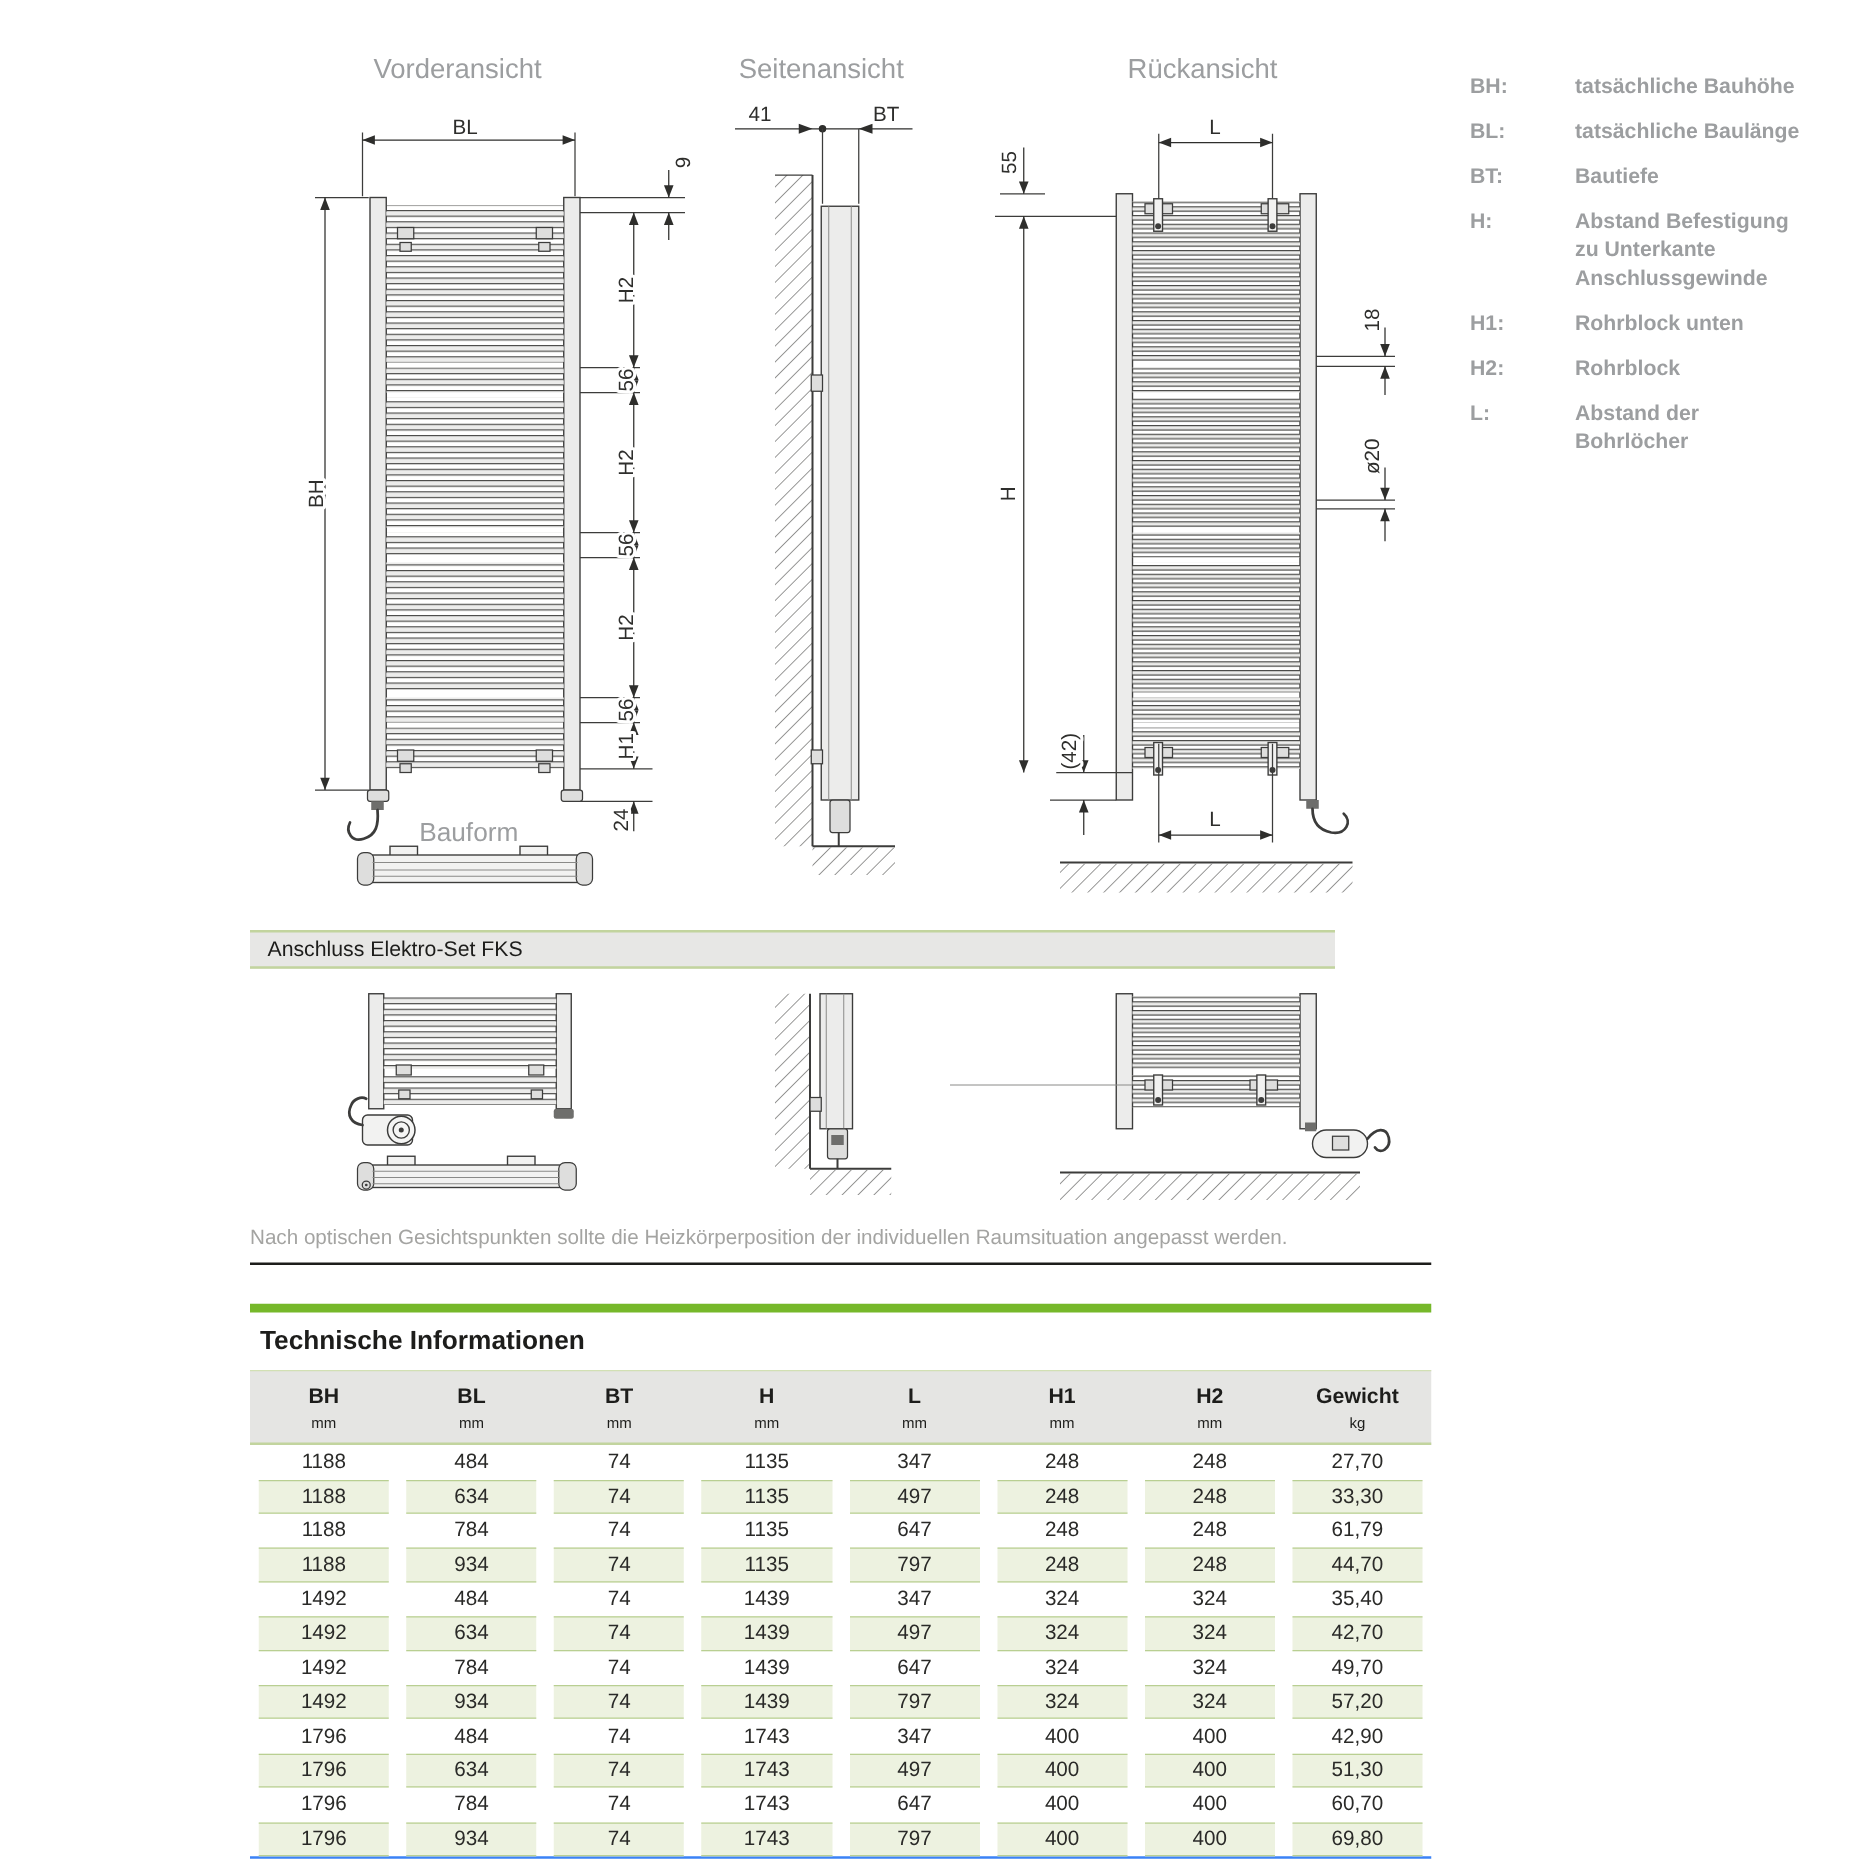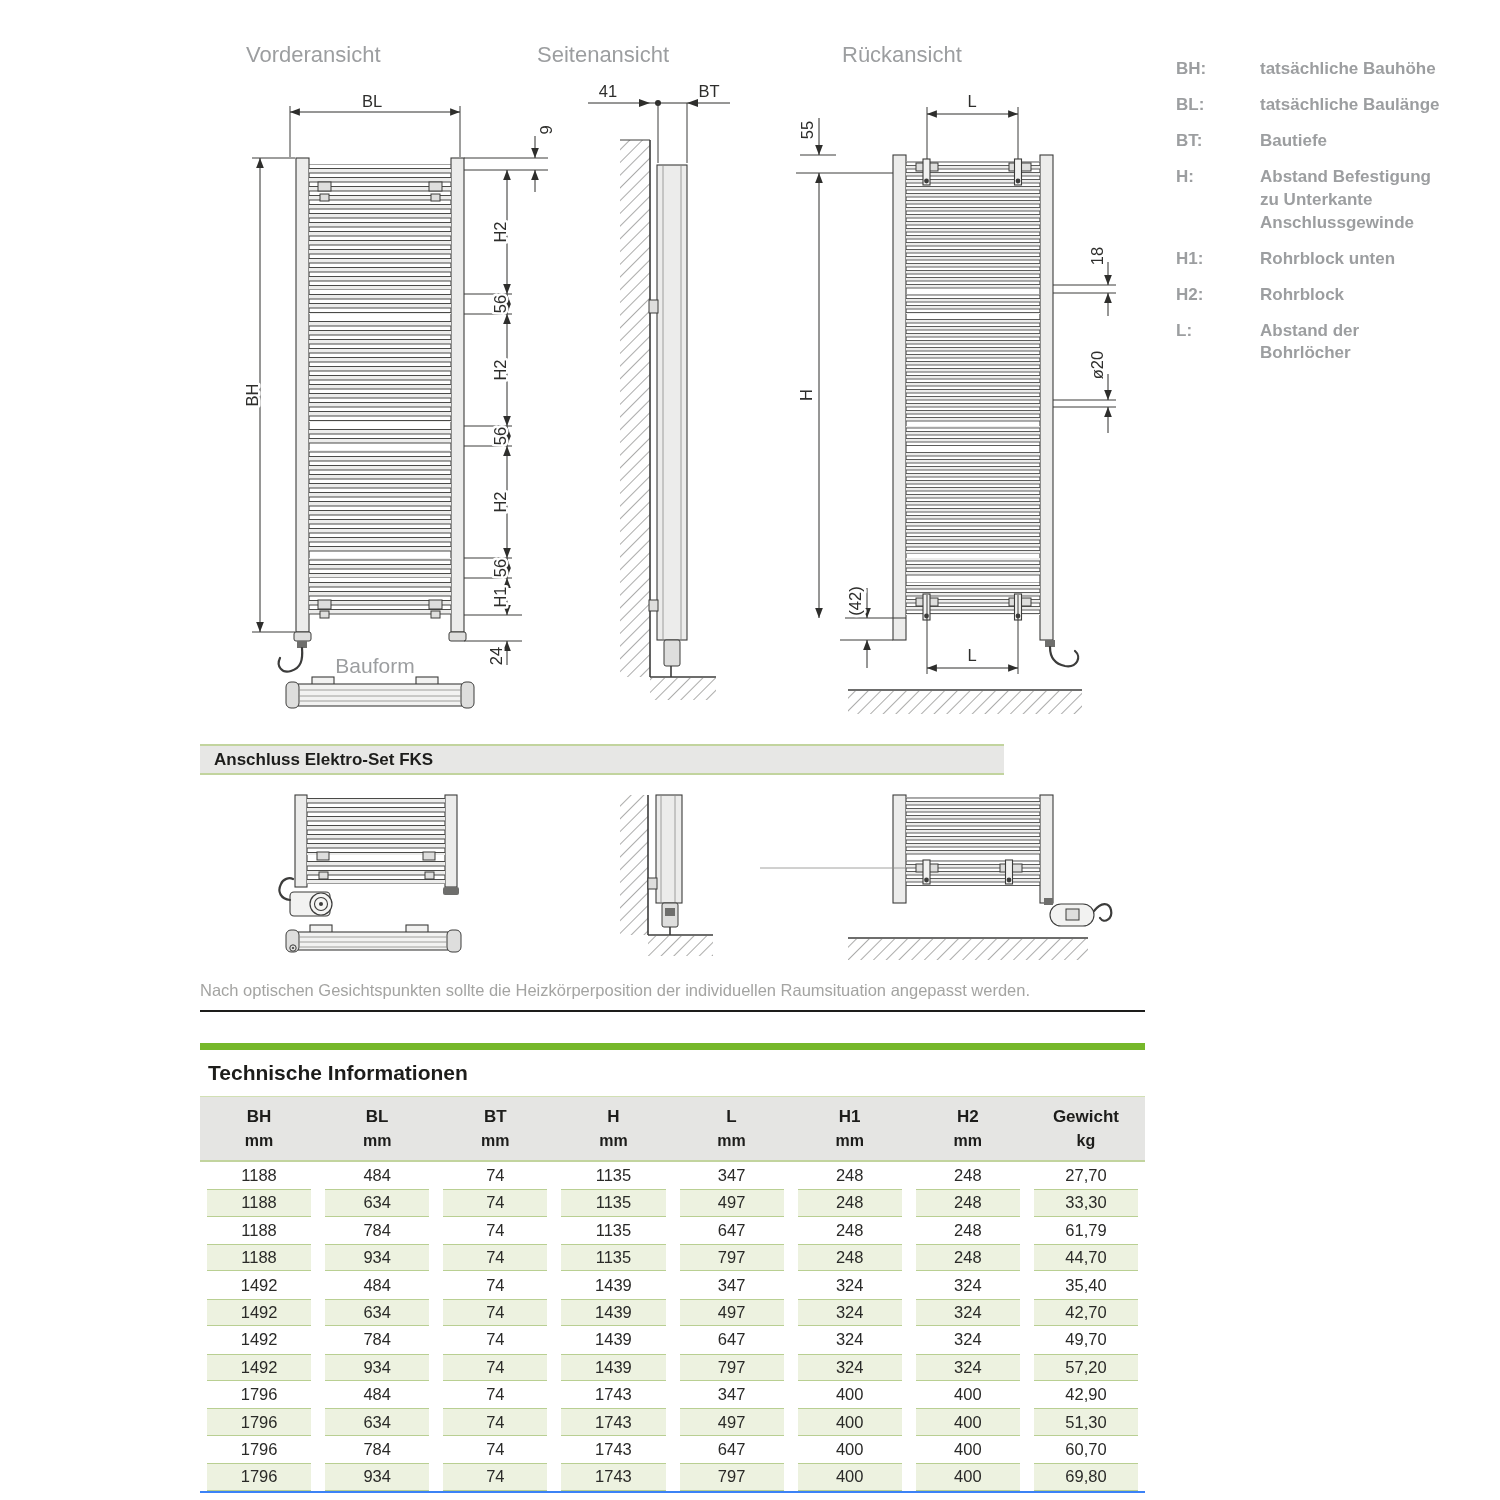--- a/index.html
+++ b/index.html
@@ -1,21 +1,21 @@
 <!DOCTYPE html>
 <html><head>
 <meta charset="utf-8">
 <style>
   * { margin:0; padding:0; box-sizing:border-box; }
   html,body { background:#fff; }
   body { font-family:"Liberation Sans", sans-serif; color:#2a2a28; }
   .canvas { position:relative; width:1500px; height:1500px; background:#fff; overflow:hidden; }
 
   
-  .view-title { position:absolute; font-size:22px; color:#9c9ea0; text-align:left; width:240px; }
+  .view-title { position:absolute; font-size:22px; color:#9c9ea0; text-align:center; width:240px; }
   .legend { position:absolute; left:1176px; top:58px; width:268px; }
   .legend-item { display:flex; margin-bottom:13px; font-size:17px; color:#9c9ea0; line-height:1.35;font-weight:bold; }
   .legend-key { width:40px; flex:0 0 40px; }
   .legend-text { flex:1;margin-left:44px; }
 
   
   svg { position:absolute; }
   .ln   { stroke:#3c3c3b; stroke-width:1; fill:none; }
   .ln2  { stroke:#3c3c3b; stroke-width:1.6; fill:none; }
   .thin { stroke:#8a8a88; stroke-width:0.8; fill:none; }
@@ -23,35 +23,35 @@
   .part { fill:#dededd; stroke:#3c3c3b; stroke-width:1; }
   .lite { fill:#f2f2f1; stroke:#3c3c3b; stroke-width:1.1; }
   .dark { fill:#6e6e6c; stroke:none; }
   .dimln { stroke:#2e2e2c; stroke-width:1; fill:none; }
   .cable { stroke:#3c3c3b; stroke-width:2.2; fill:none; stroke-linecap:round; }
   text.dim { font:16.5px "Liberation Sans", sans-serif; fill:#2e2e2c; text-anchor:middle;
              paint-order:stroke; stroke:#fff; stroke-width:5px; stroke-linejoin:round; }
   text.gtitle { font:21px "Liberation Sans", sans-serif; fill:#9c9ea0; text-anchor:middle; }
 
   
-  .section-bar { position:absolute; left:200px; top:744px; width:804px; height:31px;
+  .section-bar { position:absolute; left:200px; top:744px; width:868px; height:31px;
                  background:#e7e7e5; border-top:2px solid #c2d49e; border-bottom:2px solid #c2d49e;
-                 font-size:17px; font-weight:700; color:#1d1d1b; line-height:27px; padding-left:14px; }
+                 font-size:17px; font-weight:400; color:#1d1d1b; line-height:27px; padding-left:14px; }
   .note { position:absolute; left:200px; top:981px; width:900px; font-size:16.5px; color:#a4a4a2; }
   .black-rule { position:absolute; left:200px; top:1010px; width:945px; height:2px; background:#1d1d1b; }
 
   
   .table-wrap { position:absolute; left:200px; top:1043px; width:945px; }
   .green-bar { height:7px; background:#76b82a; }
   .table-title { font-size:21px; font-weight:700; color:#1d1d1b; margin:11px 0 11px 8px; }
   .thead { display:grid; grid-template-columns:repeat(8,1fr); background:#e5e5e3;
            border-top:1px solid #d2e0b4; border-bottom:2px solid #c2d49e; padding:7px 0 8px; }
   .hcol { text-align:center; }
   .hlabel { font-size:17px; font-weight:700; color:#1d1d1b; line-height:1.5; }
-  .hunit  { font-size:16px; font-weight:700; color:#1d1d1b; line-height:1.4; }
+  .hunit  { font-size:12px; font-weight:400; color:#1d1d1b; line-height:1.4; }
   .tbody { border-bottom:2px solid #3b82f6; }
   .trow { display:grid; grid-template-columns:repeat(8,1fr); height:27.4px; }
   .cell { display:flex; align-items:center; justify-content:center; font-size:16.5px; color:#2a2a28; }
   .trow.alt .cell { background:#edf2e0; border-top:1px solid #b9cf92; border-bottom:1px solid #b9cf92; margin:0 7px; }
 </style>
 </head>
 <body>
 
 <div class="canvas">
 

